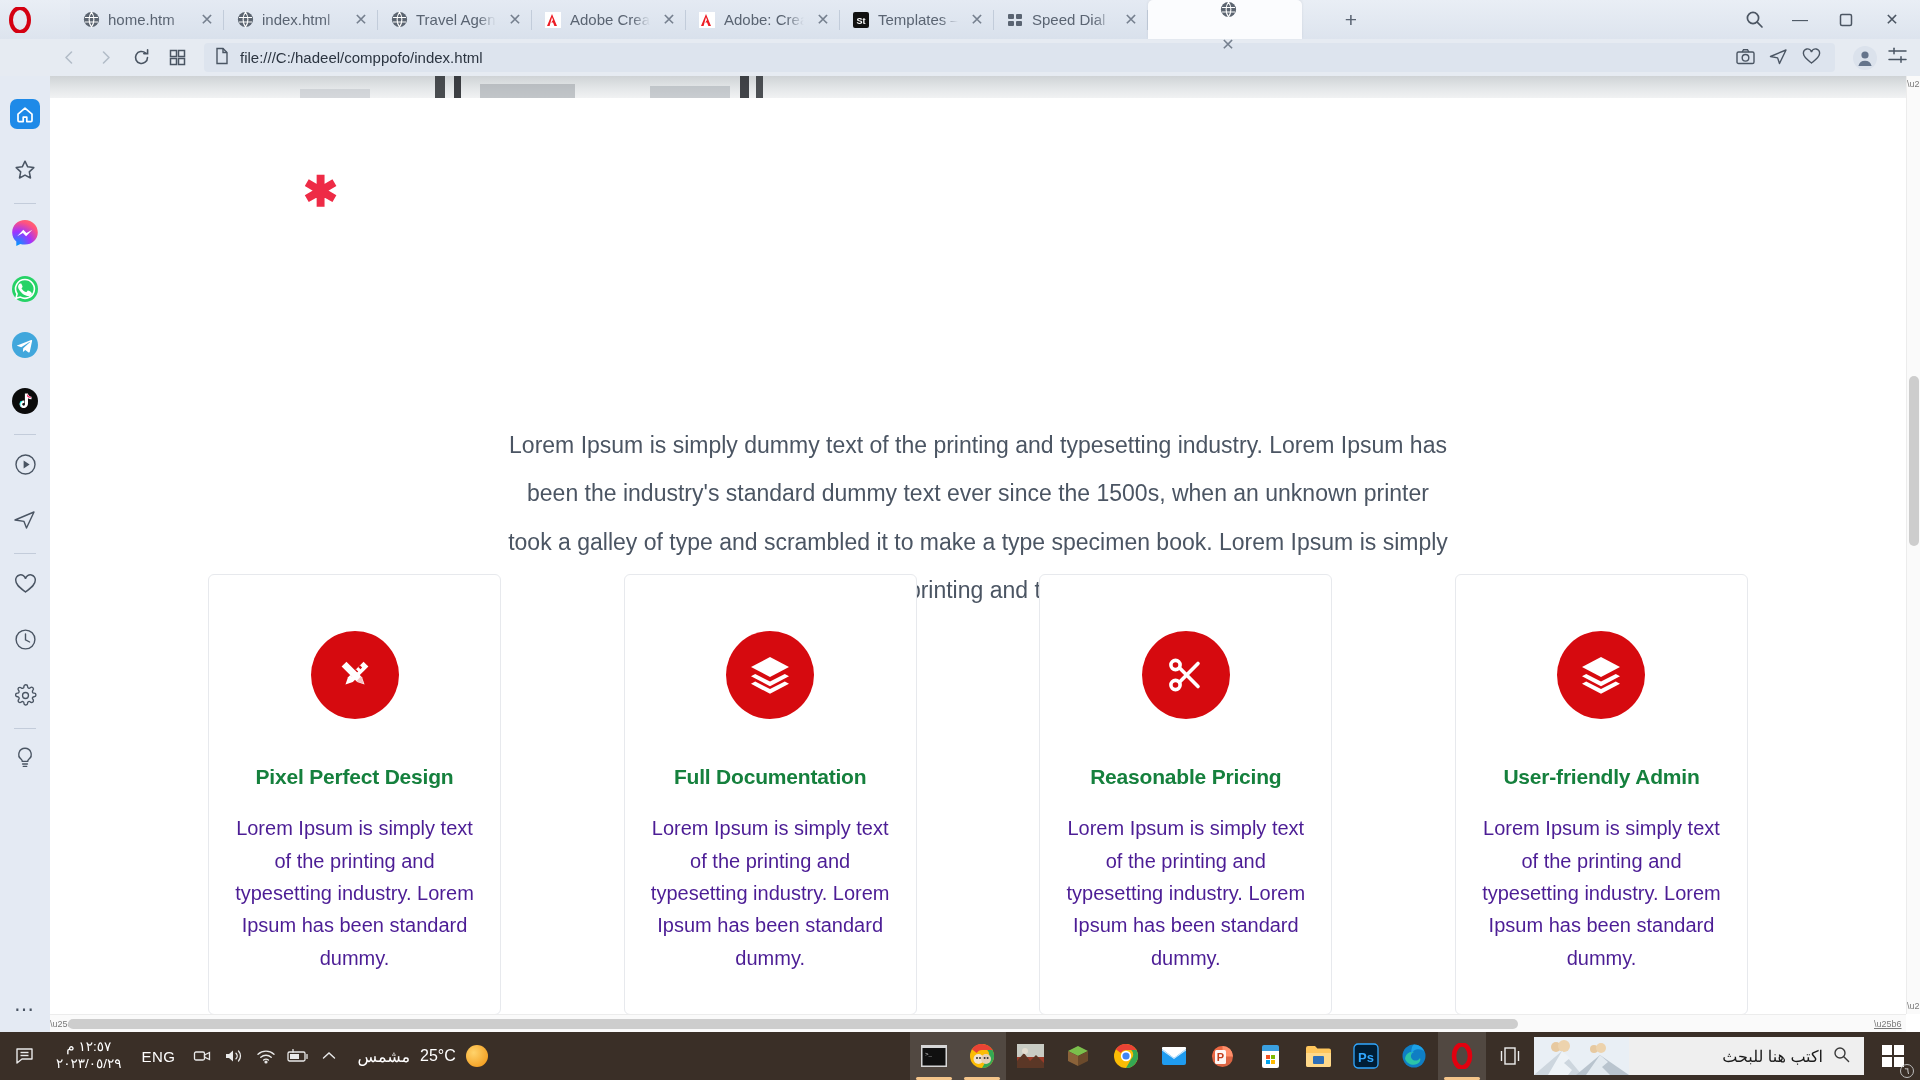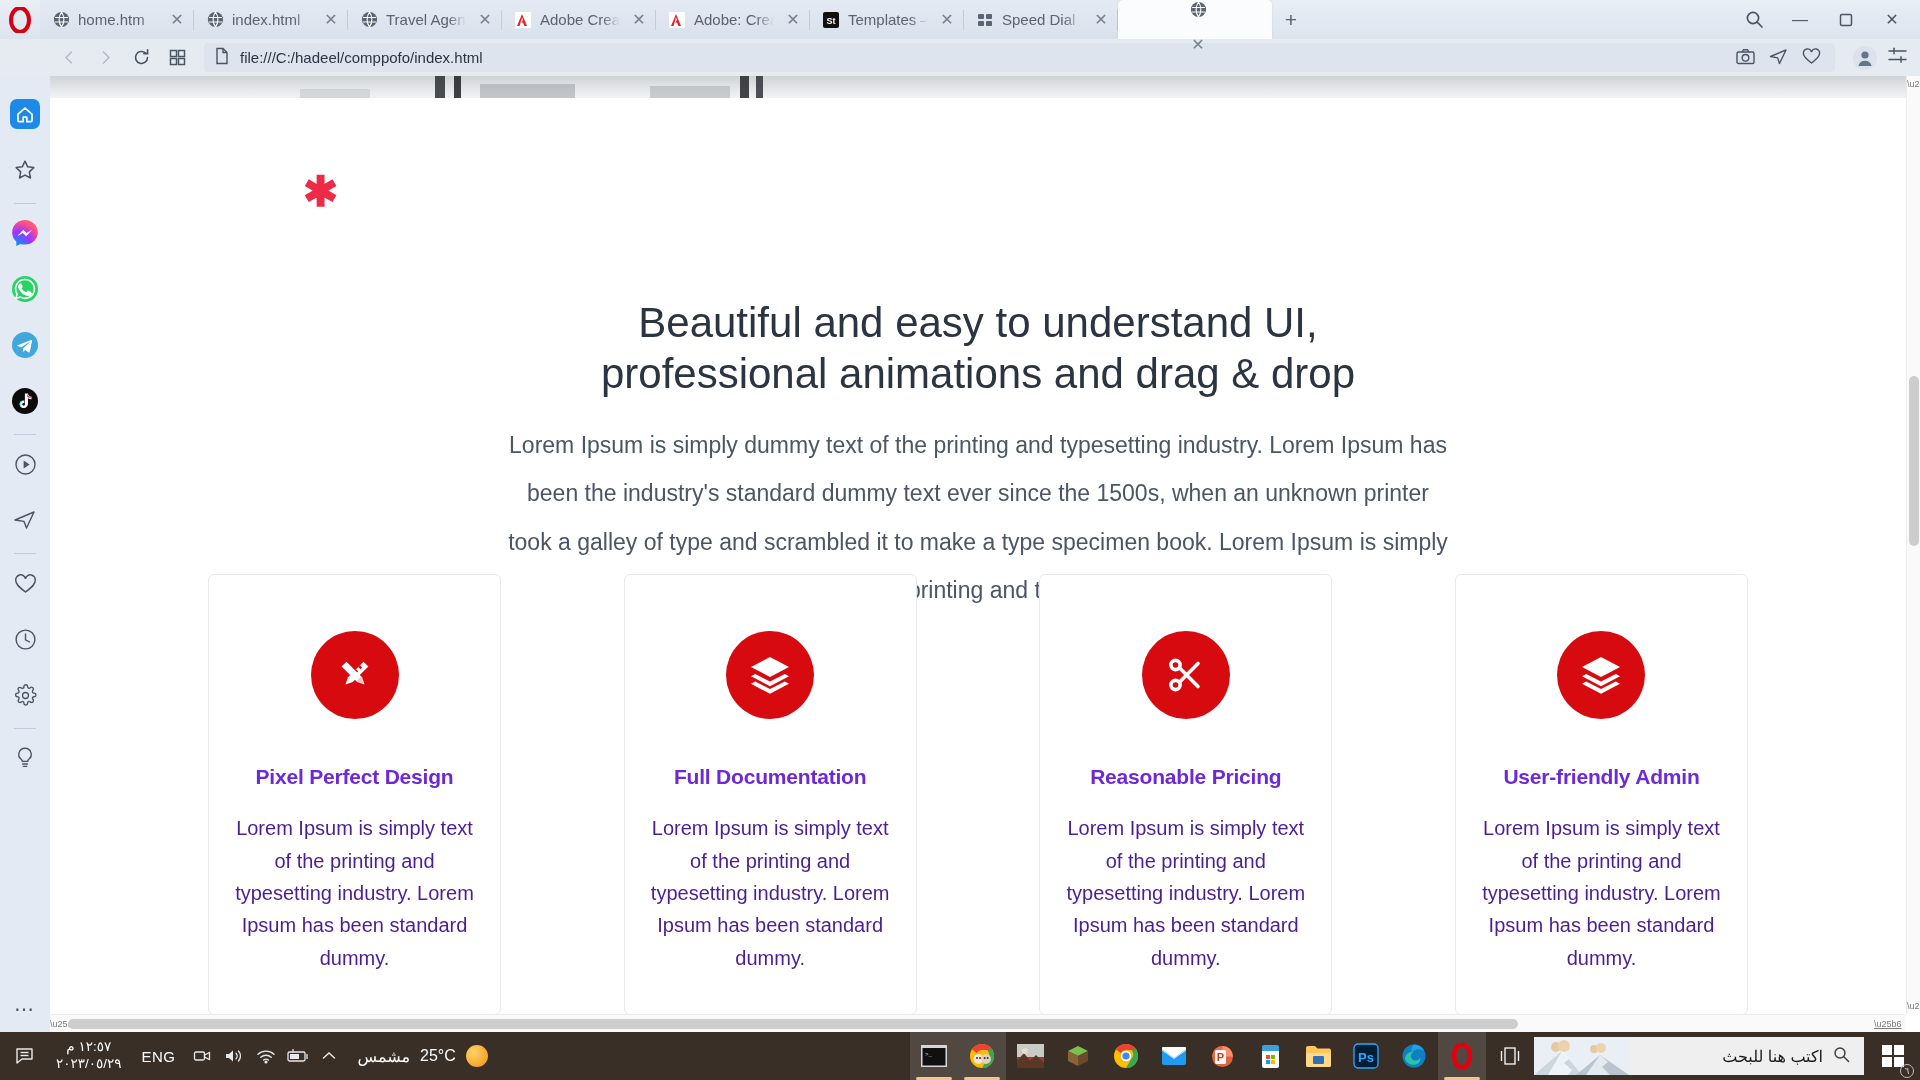--- a/index.html
+++ b/index.html
@@ -19,20 +19,21 @@
     display: flex; flex-direction: column;
   }
 
   
   .tabstrip {
     height: 39px;
     background: linear-gradient(#e9eef5, #dde4ee);
     display: flex; align-items: flex-start;
     padding-left: 0;
     position: relative;
+    gap: 30px;
   }
   .opera-logo {
     width: 40px; height: 39px;
     display: flex; align-items: center; justify-content: center;
     flex: 0 0 40px;
   }
   .opera-logo svg { display:block; }
   .tabs { display: flex; align-items: flex-end; height: 39px; flex: 0 0 auto; }
   .tab {
     height: 39px;
@@ -173,21 +174,21 @@
     text-align: center;
     display: flex; flex-direction: column; align-items: center;
   }
   .card-icon {
     width: 88px; height: 88px; border-radius: 50%;
     background: #d60a0f;
     display: flex; align-items: center; justify-content: center;
     margin-bottom: 44px;
   }
   .card-title {
-    font-size: 21px; font-weight: 700; color: #6d28d9;
+    font-size: 21px; font-weight: 700; color: #15803d;
     line-height: 1.3; margin-bottom: 22px;
     letter-spacing: -.2px;
   }
   .card-text { font-size: 20px; line-height: 1.62; color: #4c1d95; }
 
   .watermark {
     position: absolute; left: 50%; transform: translateX(-50%);
     top: 938px; text-align: center; pointer-events: none;
   }
   .wm-ar { font-size: 56px; color: #eeeeee; line-height: 1; font-weight: 700; }
@@ -587,22 +588,21 @@
           <div class="blob" style="left:430px;width:95px;height:14px;background:#9aa0a6;opacity:.55;"></div>
           <div class="blob" style="left:600px;width:80px;height:12px;background:#9aa0a6;opacity:.45;"></div>
           <div class="blob" style="left:690px;width:9px;height:22px;background:#23262a;"></div>
           <div class="blob" style="left:706px;width:7px;height:22px;background:#2f3337;"></div>
           <div class="blob" style="left:250px;width:70px;height:9px;background:#b9bec3;opacity:.5;"></div>
         </div>
 
         <div class="asterisk">✱</div>
 
         <h1 class="hero-head">
-          <span>Beautiful and easy to understand UI,</span><br>
-          <span>professional animations and drag &amp; drop</span>
+          <br>
         </h1>
 
         <p class="hero-sub">Lorem Ipsum is simply dummy text of the printing and typesetting industry. Lorem Ipsum has been the industry's standard dummy text ever since the 1500s, when an unknown printer took a galley of type and scrambled it to make a type specimen book. Lorem Ipsum is simply dummy text of the printing and typesetting industry.</p>
 
         <div class="cards" id="cards-container">
             <div class="card">
               <div class="card-icon" style="background: rgb(214, 10, 15);">
                 <svg width="44" height="44" viewBox="0 0 44 44" fill="#fff">
                   <g transform="rotate(45 22 22)">
                     <path d="M18.6 6.5h6.8v22l-3.4 7-3.4-7z"></path>

